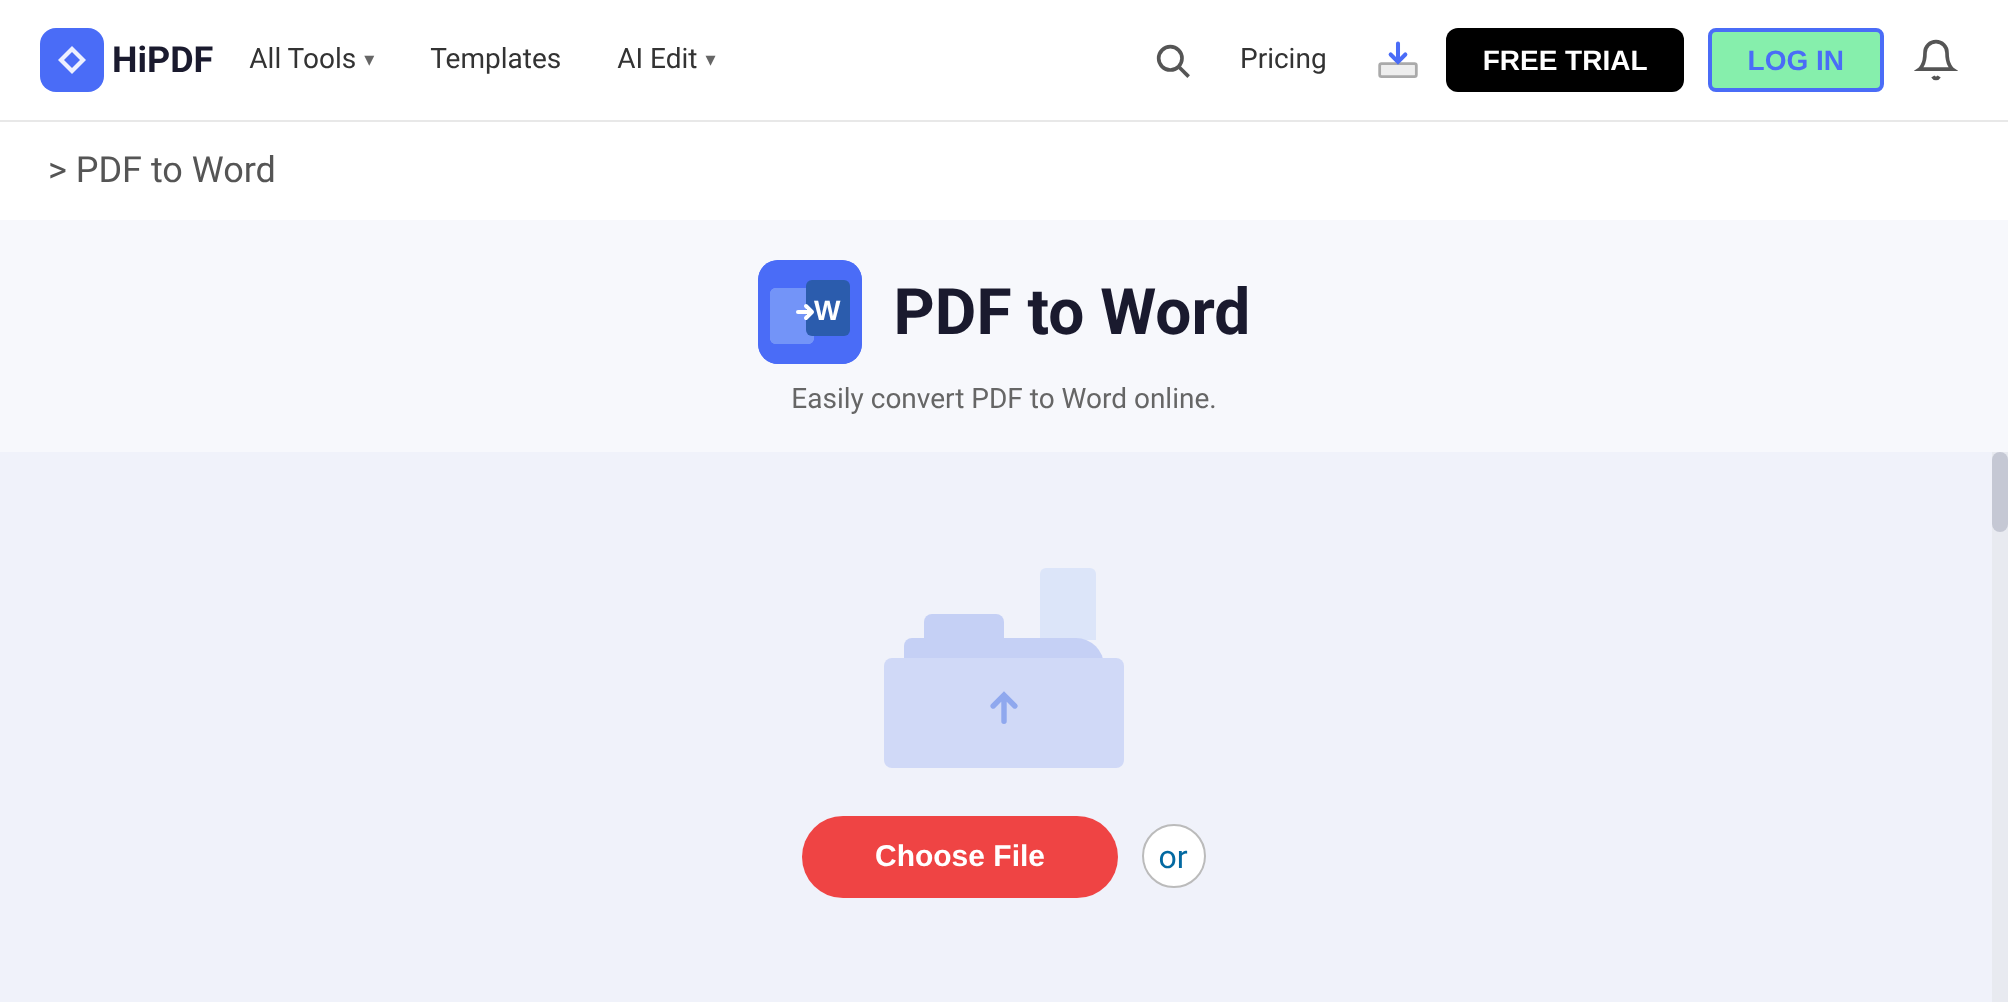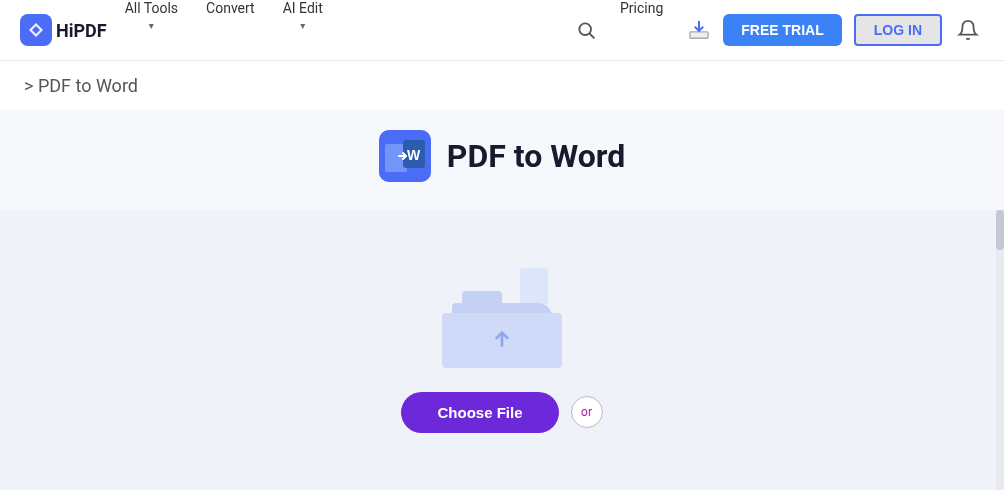--- a/index.html
+++ b/index.html
@@ -40,21 +40,20 @@
       display: flex;
       align-items: center;
       gap: 4px;
       padding: 0 12px;
       height: 61px;
       font-size: 14px;
       color: #333;
       cursor: pointer;
       white-space: nowrap;
       text-decoration: none;
-      flex-direction: column;
     }
     .nav-item .chevron {
       font-size: 10px;
       color: #666;
     }
     .nav-spacer { flex: 1; }
     .search-icon-btn {
       display: flex;
       align-items: center;
       justify-content: center;
@@ -69,32 +68,32 @@
       align-items: center;
       justify-content: center;
       width: 40px;
       height: 36px;
       cursor: pointer;
       color: #555;
       position: relative;
     }
     .download-btn svg { width: 22px; height: 22px; }
     .free-trial-btn {
-      background: #3b82f6;
+      background: #000000;
       color: #fff;
       border: none;
       border-radius: 6px;
       padding: 8px 18px;
       font-size: 14px;
       font-weight: 600;
       cursor: pointer;
       white-space: nowrap;
     }
     .login-btn {
-      background: #e5e5e5;
+      background: #86efac;
       color: #4a6cf7;
       border: 2px solid #4a6cf7;
       border-radius: 4px;
       padding: 6px 18px;
       font-size: 14px;
       font-weight: 600;
       cursor: pointer;
       margin-left: 8px;
     }
     .bell-btn {
@@ -220,39 +219,39 @@
       border-radius: 3px 3px 0 0;
     }
 
     .upload-btn-row {
       display: flex;
       align-items: center;
       gap: 12px;
       margin-top: 4px;
     }
     .choose-file-btn {
-      background: #6d28d9;
+      background: #ef4444;
       color: #fff;
       border: none;
       border-radius: 25px;
       padding: 12px 36px;
       font-size: 15px;
       font-weight: 600;
       cursor: pointer;
     }
     .or-circle {
       display: flex;
       align-items: center;
       justify-content: center;
       width: 32px;
       height: 32px;
       border-radius: 50%;
       border: 1px solid #bbb;
-      font-size: 12px;
-      color: #a21caf;
+      font-size: 16px;
+      color: #0369a1;
       background: #fff;
     }
 
     
     .scrollbar-track {
       position: absolute;
       right: 0;
       top: 0;
       bottom: 0;
       width: 8px;
@@ -280,21 +279,21 @@
       </svg>
     </div>
     <span class="logo-text">HiPDF</span>
   </div>
 
   <a class="nav-item">
     <span>All Tools</span>
     <span class="chevron">▾</span>
   </a>
   <a class="nav-item">
-    <span>Convert</span>
+    <span>Templates</span>
   </a>
   <a class="nav-item">
     <span>AI Edit</span>
     <span class="chevron">▾</span>
   </a>
 
   <div class="nav-spacer"></div>
 
   <div class="search-icon-btn">
     <svg viewBox="0 0 24 24" width="20" height="20" fill="none" stroke="#555" stroke-width="2.2">
@@ -346,20 +345,21 @@
         <rect x="24" y="10" width="22" height="28" rx="3" fill="#2b5cad"></rect>
 
         <text x="28" y="30" font-size="14" font-weight="bold" fill="white" font-family="Arial">W</text>
 
         <path d="M20 26 L26 26" stroke="white" stroke-width="2" stroke-linecap="round"></path>
         <path d="M24 23 L27 26 L24 29" stroke="white" stroke-width="2" stroke-linecap="round" stroke-linejoin="round" fill="none"></path>
       </svg>
     </div>
     <h1 class="hero-title">PDF to Word</h1>
   </div>
+  <p class="hero-subtitle">Easily convert PDF to Word online.</p>
 </div>
 
 <div class="upload-section">
 
   <div class="scrollbar-track">
     <div class="scrollbar-thumb"></div>
   </div>
 
   <div class="upload-illustration">
 

